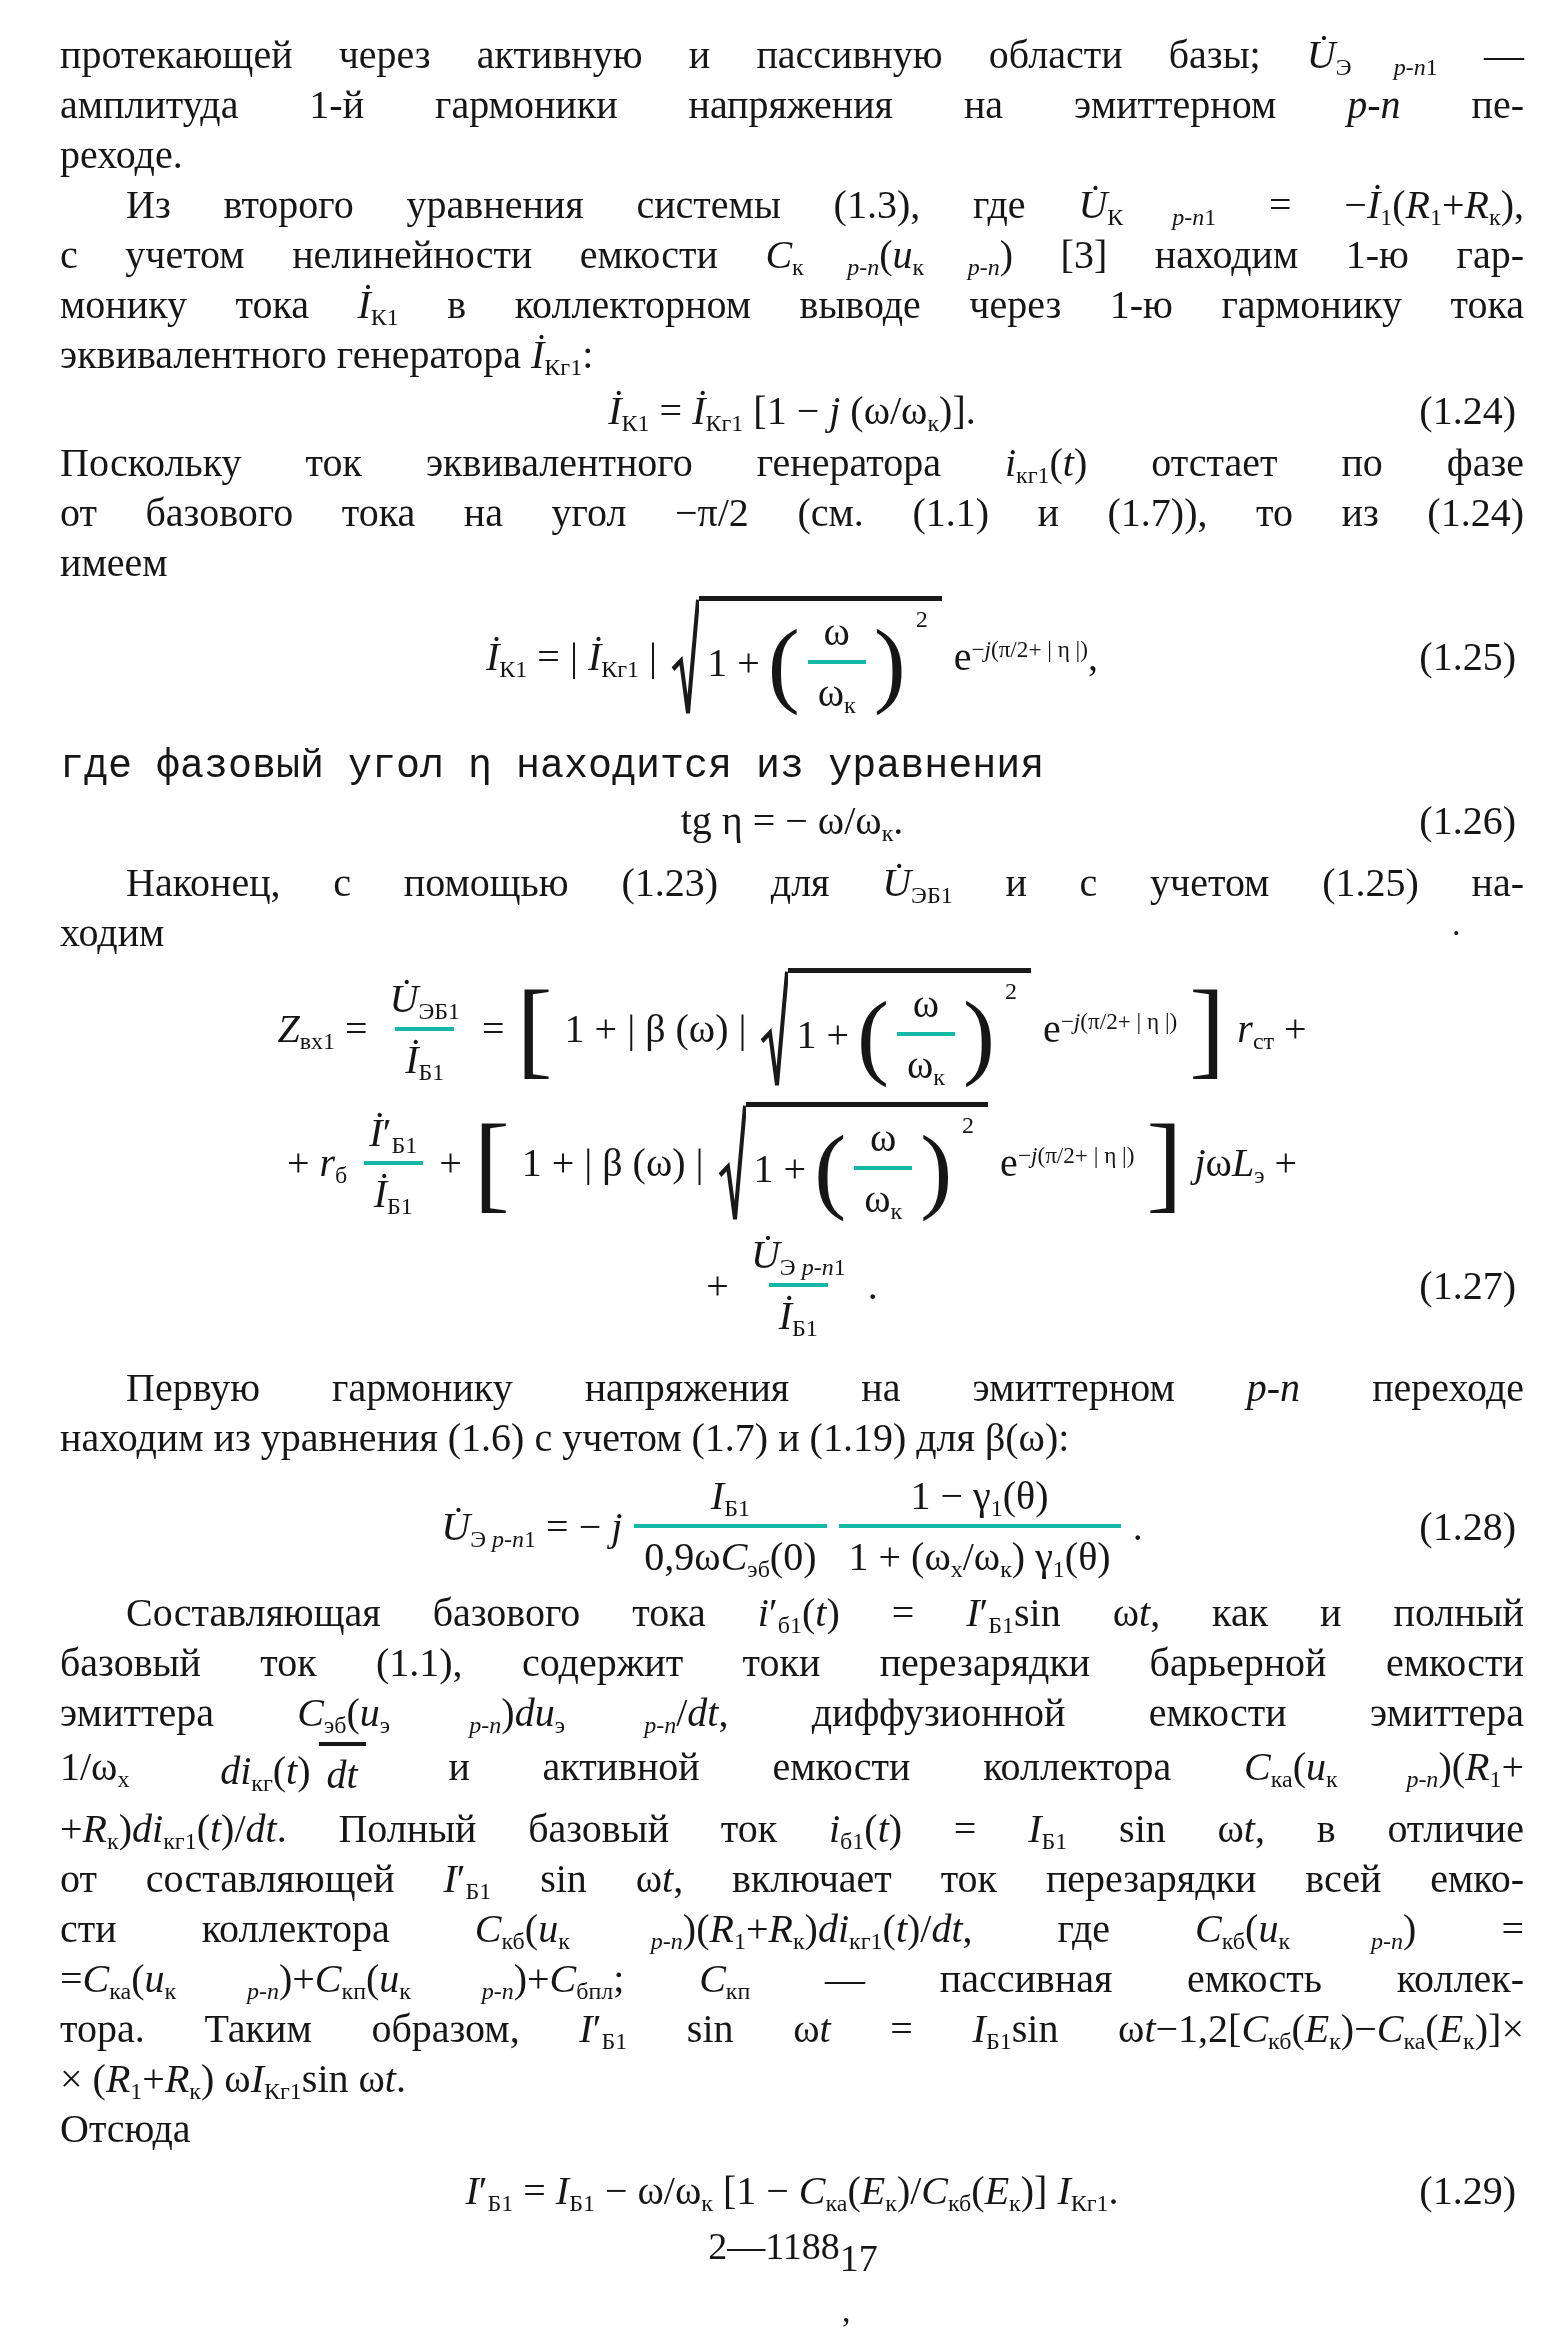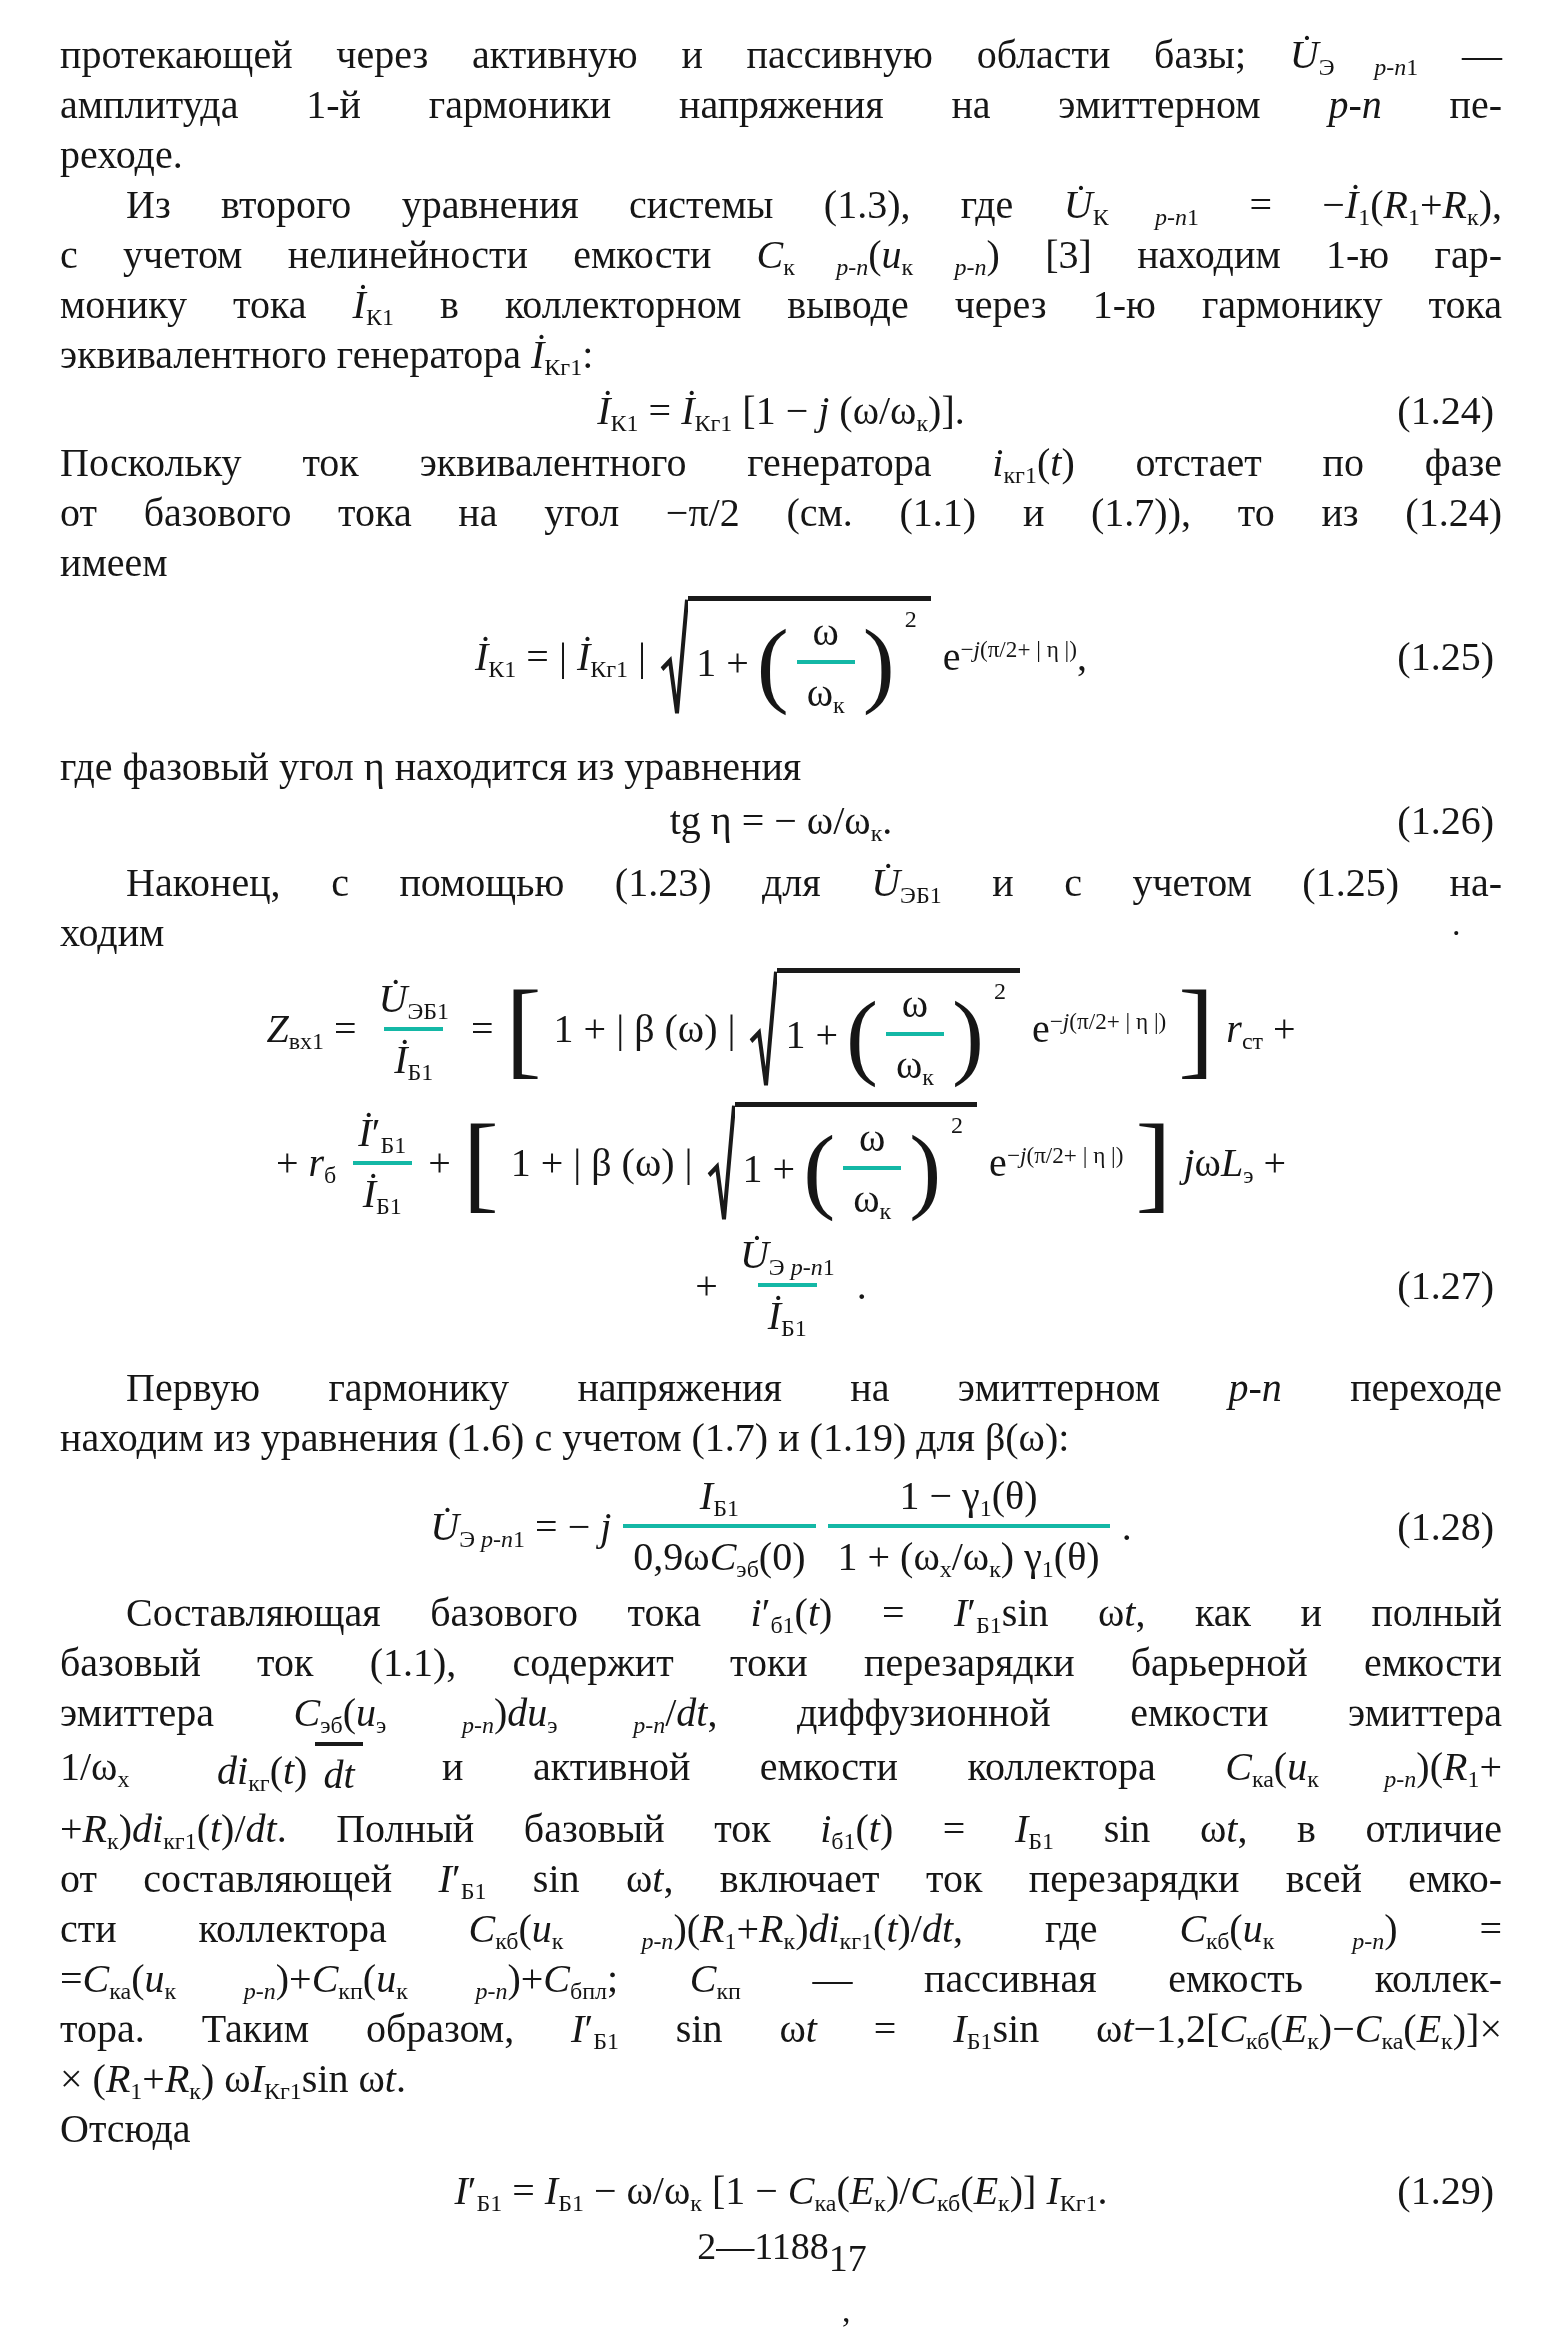--- a/index.html
+++ b/index.html
@@ -3,21 +3,21 @@
 <meta charset="utf-8">
 <style>
   html,body{margin:0;padding:0;background:#e8e8e8;}
   .page{
     position:relative;
     width:1559px;height:2339px;
     background:#ffffff;
     color:#161616;
     font-family:"Liberation Serif","DejaVu Serif",serif;
     box-sizing:border-box;
-    padding:30px 57px 0 60px;
+    padding:30px 35px 0 60px;
     overflow:hidden;
   }
   .line{font-size:40px;line-height:50px;}
   .jline{text-align:justify;text-align-last:justify;}
   .ind{text-indent:66px;}
   sub{font-size:0.6em;vertical-align:-0.3em;line-height:0;}
   sup{font-size:0.6em;vertical-align:0.55em;line-height:0;}
   i{font-style:italic;}
   
   .eqrow{position:relative;display:flex;align-items:center;justify-content:center;
@@ -93,21 +93,21 @@
           </span>
           <span class="bp">)</span>
           <span class="pw">2</span>
         </span>
       </span>
       <span class="exch"><span>e</span><sup>−<i>j</i>(π/2+ | η |)</sup><span>,</span></span>
     </span>
     <span class="eqno">(1.25)</span>
   </div>
 
-  <div class="line" style="margin-top:24px;">где фазовый угол η находится из уравнения</div>
+  <div class="line" style="margin-top:24px;font-family:Liberation Mono, monospace;">где фазовый угол η находится из уравнения</div>
 
   <div class="eqrow" style="margin:6px 0;">
     <span class="eqbody">
       <span class="t">tg η = − ω/ω<sub>к</sub>.</span>
     </span>
     <span class="eqno">(1.26)</span>
   </div>
 
   <div style="margin-top:14px;">
     <div class="line jline ind">Наконец, с помощью  (1.23)  для  <i>U̇</i><sub>ЭБ1</sub>  и с учетом (1.25) на-</div>

